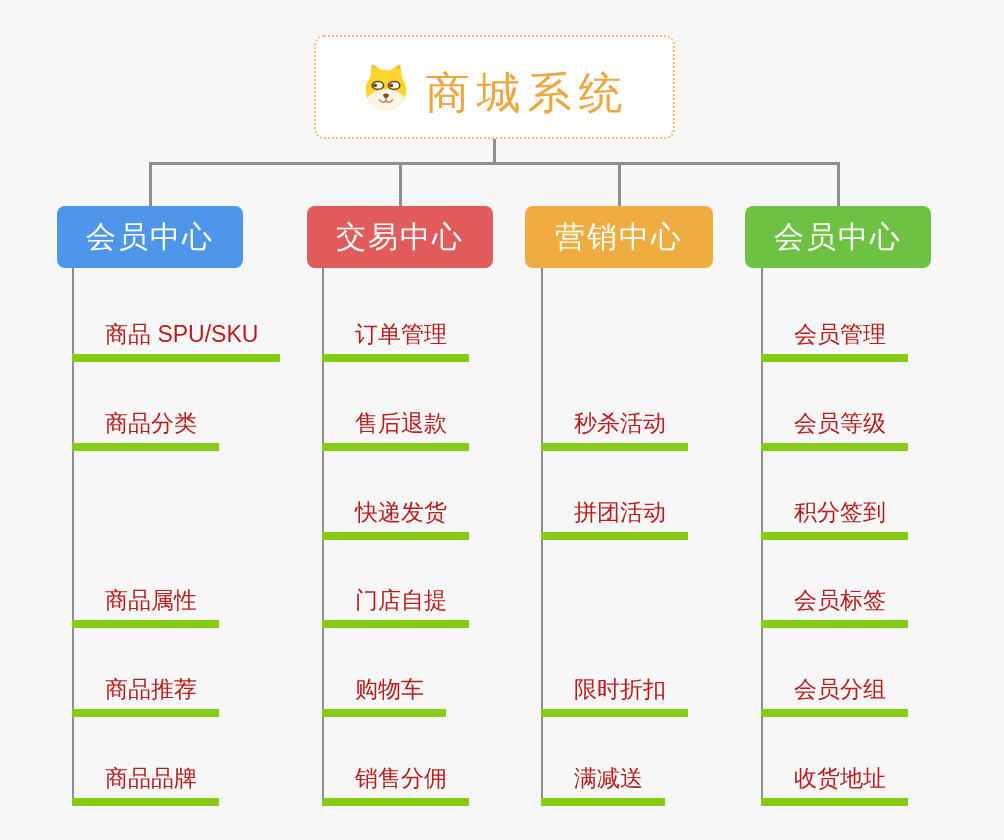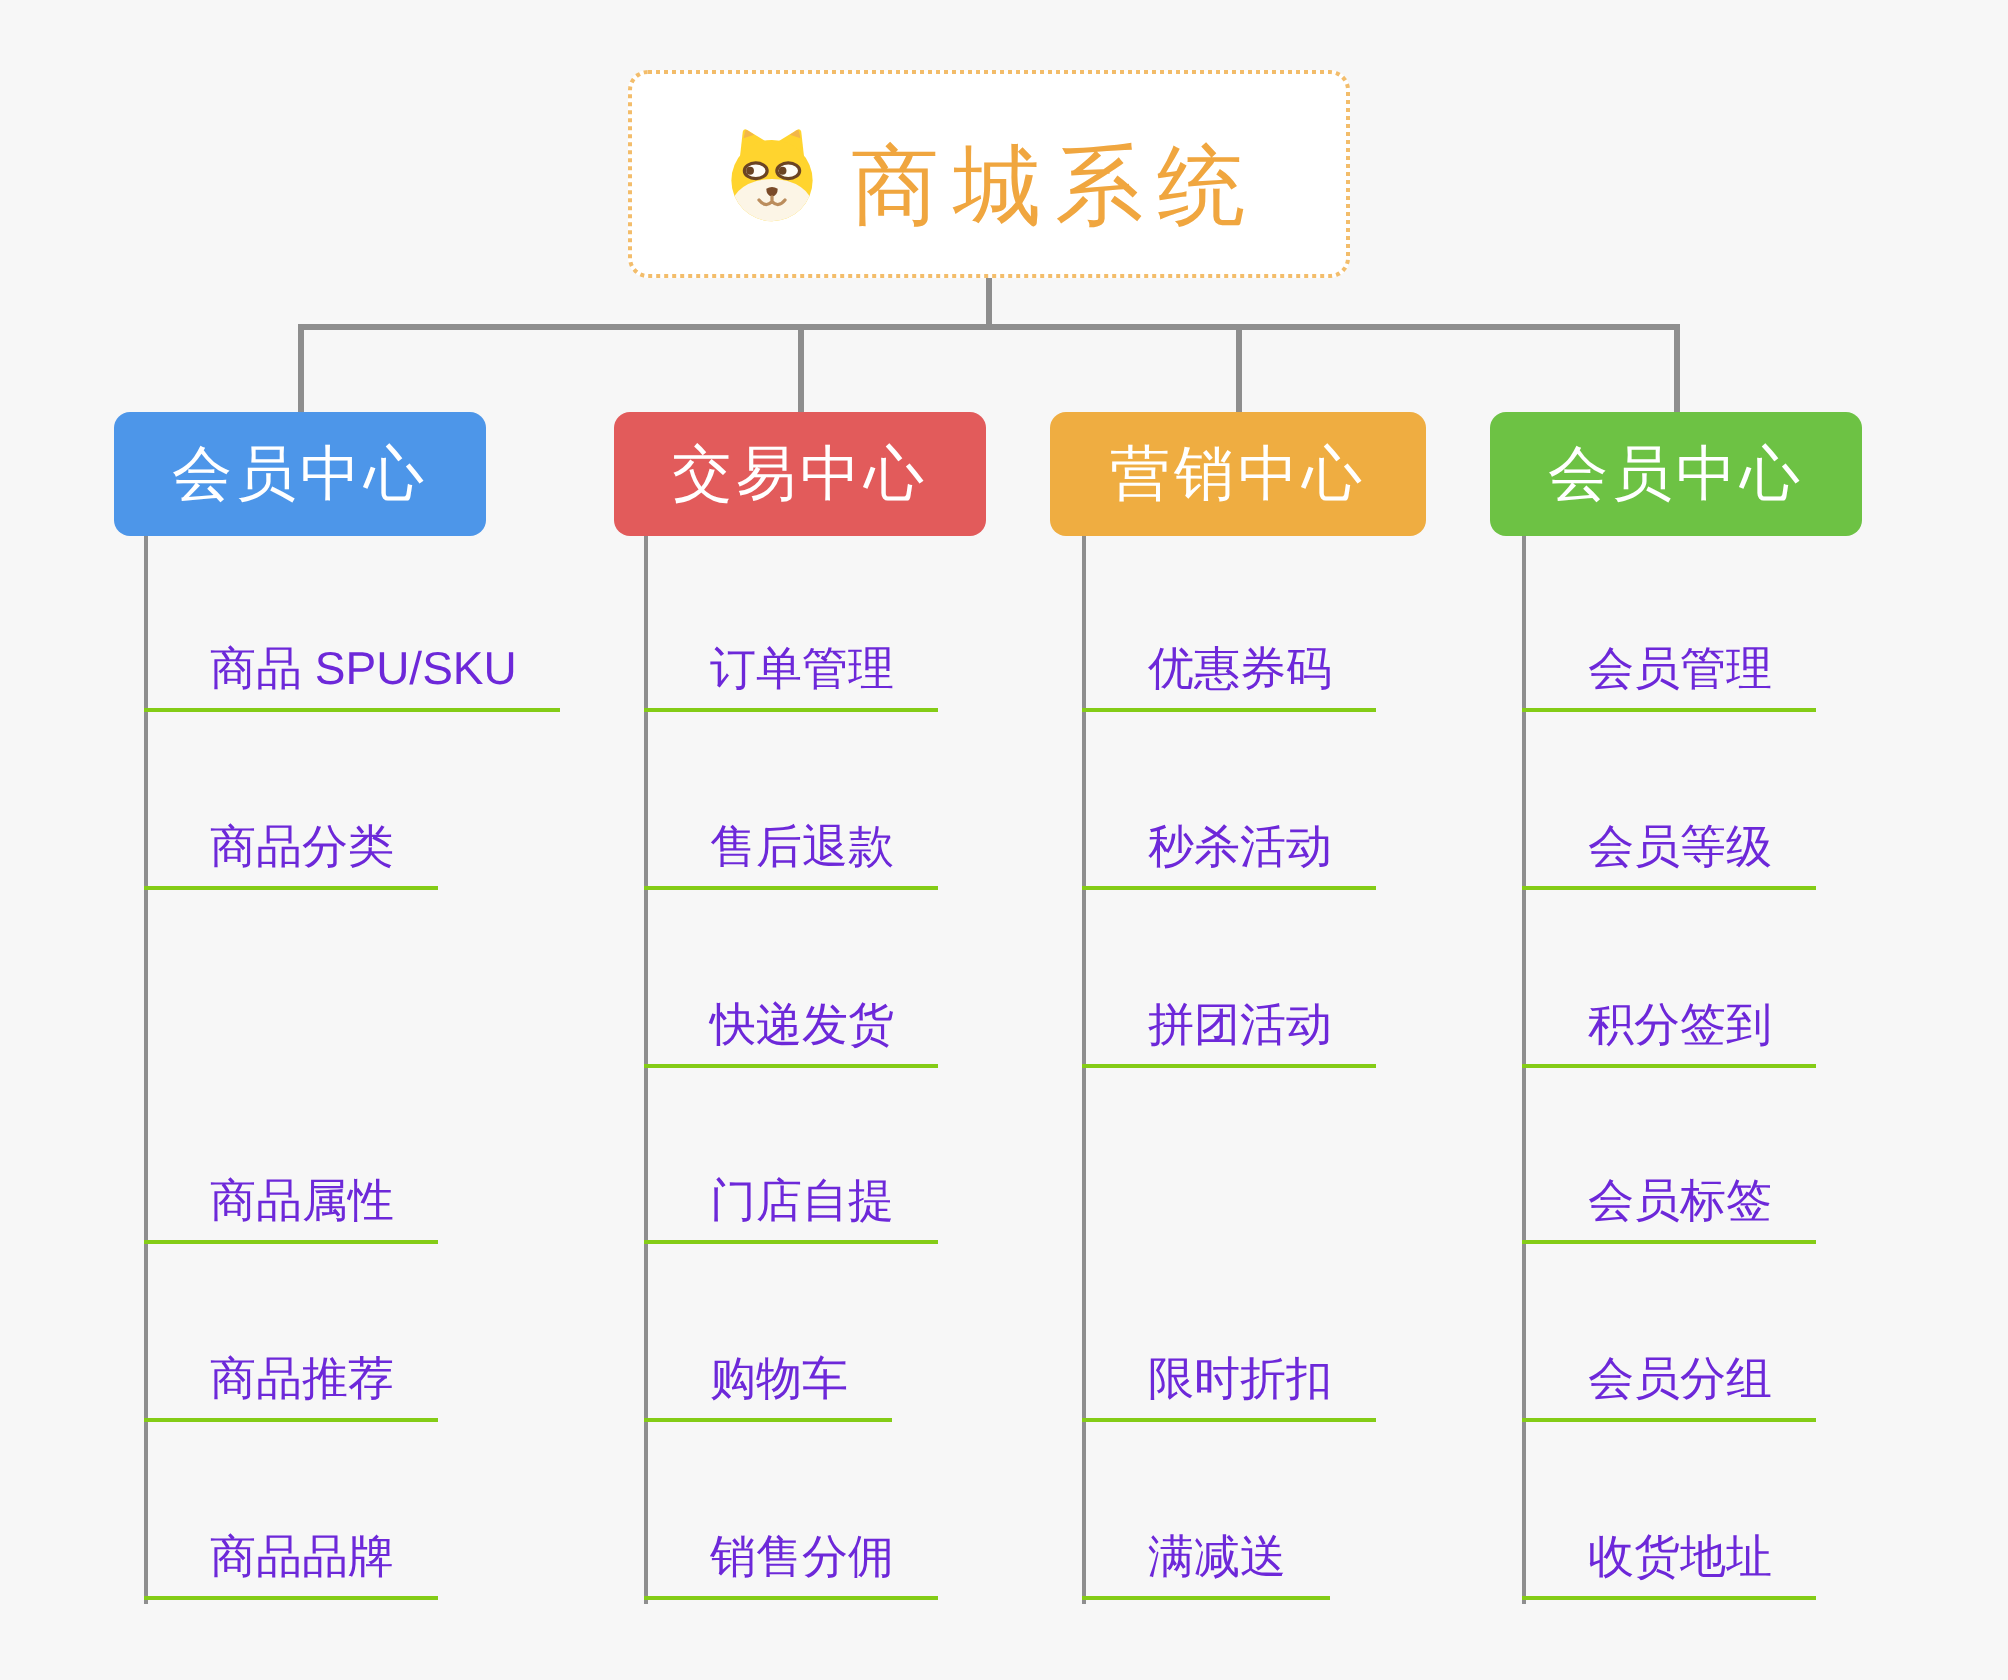--- a/index.html
+++ b/index.html
@@ -37,23 +37,23 @@
     color:#ffffff;font-size:30px;letter-spacing:2px;white-space:nowrap;
     cursor:default;
   }
   .b1{left:57px;} .b2{left:307px;} .b3{left:525px;width:188px;} .b4{left:745px;}
   
   .col{position:absolute;top:268px;width:250px;height:545px;}
   .c1{left:72px;} .c2{left:322px;} .c3{left:541px;} .c4{left:761px;}
   .col .spine{left:0;top:0;width:2px;height:534px;}
   .leaf{
     position:absolute;left:0;display:inline-block;white-space:nowrap;
-    font-size:23px;color:#6d28d9;line-height:28px;
+    font-size:23px;color:#b91c1c;line-height:28px;
     padding:0 22px 6px 33px;
-    border-bottom:2px solid #84cc16;
+    border-bottom:8px solid #84cc16;
     cursor:default;
   }
   .l1{top:52px;} .l2{top:141px;} .l3{top:230px;}
   .l4{top:318px;} .l5{top:407px;} .l6{top:496px;}
 </style>
 </head>
 <body>
 
 <div class="root-node" style="border-color: rgb(243, 189, 107);">
   <svg class="dog" viewBox="0 0 64 64" aria-hidden="true">
@@ -107,21 +107,20 @@
   <div class="leaf l1">订单管理</div>
   <div class="leaf l2">售后退款</div>
   <div class="leaf l3">快递发货</div>
   <div class="leaf l4">门店自提</div>
   <div class="leaf l5">购物车</div>
   <div class="leaf l6">销售分佣</div>
 </div>
 
 <div class="col c3">
   <div class="line spine"></div>
-  <div class="leaf l1">优惠券码</div>
   <div class="leaf l2">秒杀活动</div>
   <div class="leaf l3">拼团活动</div>
   <div class="leaf l5">限时折扣</div>
   <div class="leaf l6">满减送</div>
 </div>
 
 <div class="col c4">
   <div class="line spine"></div>
   <div class="leaf l1">会员管理</div>
   <div class="leaf l2">会员等级</div>

